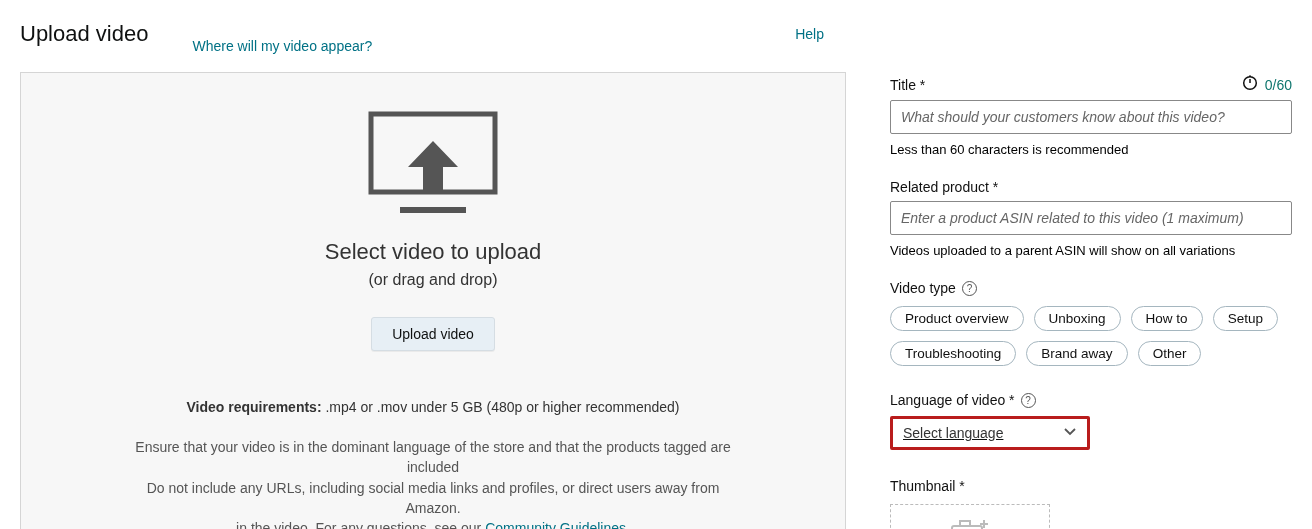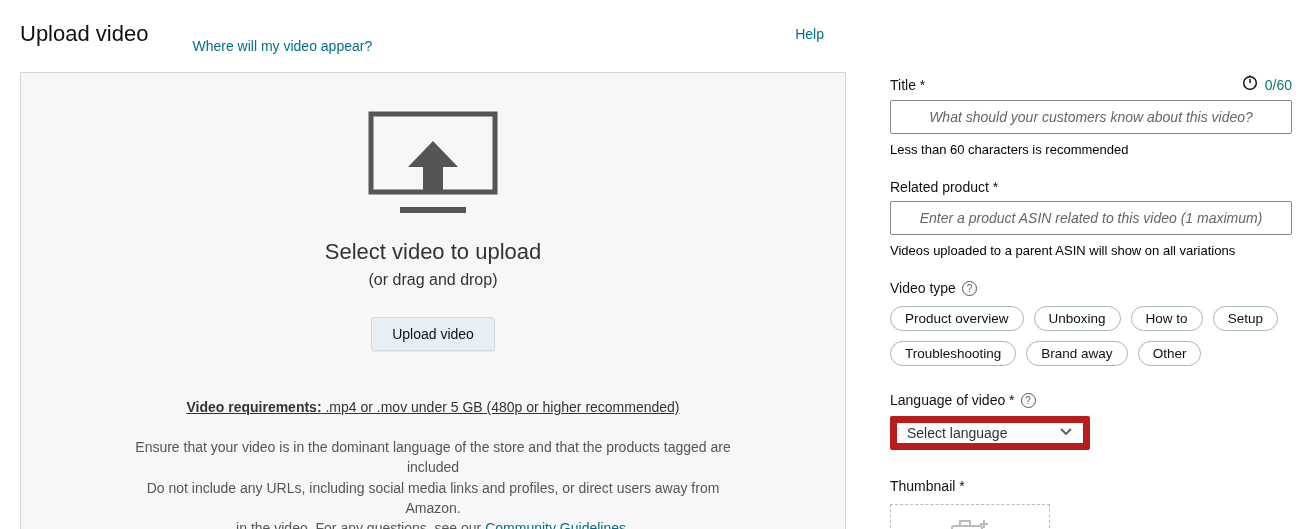--- a/index.html
+++ b/index.html
@@ -78,21 +78,20 @@
     padding: 8px 20px;
     font-size: 14px;
     color: #0f1111;
     cursor: pointer;
     box-shadow: 0 1px 0 rgba(0,0,0,0.05);
   }
   .req-line {
     margin-top: 48px;
     font-size: 14px;
     color: #333;
-    text-decoration: underline;
   }
   .req-line strong { font-weight: 700; }
   .note-block {
     margin-top: 22px;
     font-size: 14px;
     color: #555;
     text-align: center;
     line-height: 1.45;
     max-width: 620px;
   }
@@ -119,21 +118,20 @@
   .text-input {
     width: 100%;
     height: 34px;
     border: 1px solid #888;
     border-radius: 2px;
     padding: 0 10px;
     font-size: 14px;
     font-style: italic;
     color: #555;
     background:#fff;
-    text-align:center;
   }
   .text-input::placeholder { color: #666; font-style: italic; }
   .hint {
     font-size: 13px;
     color: #000000;
     margin-top: 8px;
   }
   .chip-row {
     display: flex;
     flex-wrap: wrap;
@@ -147,26 +145,27 @@
     font-size: 13.5px;
     color: #111;
     background: #fff;
     cursor: pointer;
     white-space: nowrap;
   }
   .select-wrap {
     position: relative;
     width: 200px;
     height: 34px;
-    border: 7px solid #b91c1c;
+    border: 3px solid #b91c1c;
     border-radius: 2px;
     display: flex;
     align-items: center;
     padding: 0 10px;
     background:#fff;
+    text-decoration:underline;
   }
   .select-wrap .sel-text {
     flex: 1;
     font-size: 14px;
     color: #333;
   }
   .chev {
     color: #555;
   }
   .thumb-box {

